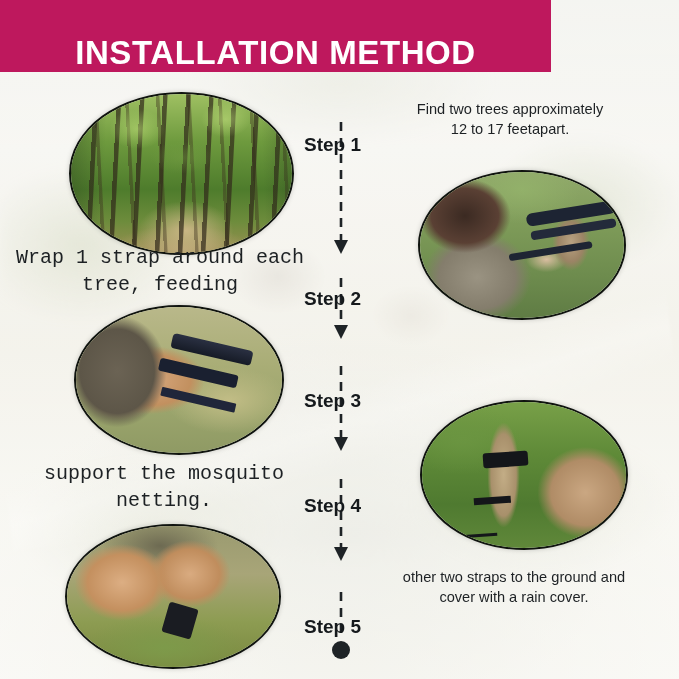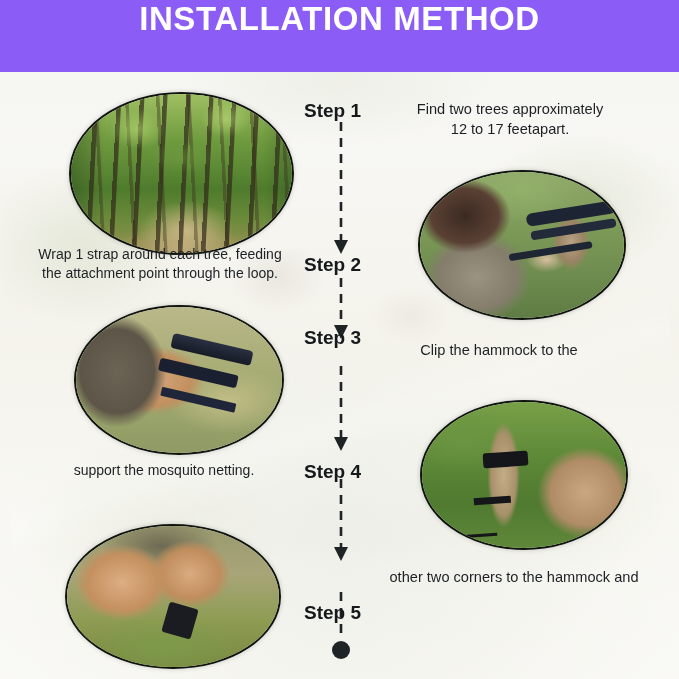--- a/index.html
+++ b/index.html
@@ -51,23 +51,23 @@
     position:absolute; left:0; top:330px; width:679px; height:180px;
     background:linear-gradient(170deg, rgba(255,255,255,0) 40%, rgba(255,255,255,.75) 52%, rgba(255,255,255,0) 66%);
     transform:rotate(-7deg);
   }
   .bg-wash {
     background:linear-gradient(180deg, rgba(255,255,255,.52) 0%, rgba(255,255,255,.40) 45%, rgba(255,255,255,.58) 100%);
   }
 
   
   .header-bar {
-    position:absolute; left:0; top:0; width:679px; height:72px;
-    background:#8b5cf6;
-    display:flex; align-items:flex-start; justify-content:center;
+    position:absolute; left:0; top:0; width:551px; height:72px;
+    background:#be185d;
+    display:flex; align-items:flex-end; justify-content:center;
     z-index:40;
   }
   .header-title {
     color:#ffffff;
     font-size:33px;
     font-weight:bold;
     letter-spacing:.6px;
     font-family:"Liberation Sans", sans-serif;
   }
 
@@ -171,38 +171,39 @@
 
   
   .step-label {
     position:absolute;
     z-index:30;
     font-size:19px;
     font-weight:bold;
     color:#15191c;
     white-space:nowrap;
     font-family:"Liberation Sans", sans-serif;
+    margin-top:34px;
   }
   .step-desc {
     position:absolute;
     z-index:30;
     font-size:14.6px;
     line-height:1.34;
     color:#1d2124;
     text-align:center;
     font-family:"Liberation Sans", sans-serif;
   }
   .caption {
     position:absolute;
     z-index:30;
-    font-size:14px;
+    font-size:20px;
     line-height:1.34;
     color:#1d2124;
     text-align:center;
-    font-family:Liberation Sans, sans-serif;
+    font-family:Liberation Mono, monospace;
   }
 </style>
 </head>
 <body>
 
 <div id="poster">
 
   <div class="bg-layer bg-base"></div>
   <div class="bg-layer bg-foliage"></div>
   <div class="bg-layer bg-figures">
@@ -236,44 +237,43 @@
     <div class="scene scene-forest"></div>
   </div>
   <div class="step-label" style="left:304px; top:100px;">Step 1</div>
   <div class="step-desc" style="left:386px; top:100px; width:248px;">
     <div>Find two trees approximately</div>
     <div>12 to 17 feetapart.</div>
   </div>
 
   <div class="caption" style="left:15px; top:245px; width:290px;">
     <div>Wrap 1 strap around each tree, feeding</div>
-    <div>the attachment point through the loop.</div>
   </div>
   <div class="step-label" style="left:304px; top:254px;">Step 2</div>
   <div class="photo" style="left:418px; top:170px; width:208px; height:150px;">
     <div class="scene scene-strap"></div>
   </div>
 
   <div class="photo" style="left:74px; top:305px; width:210px; height:150px;">
     <div class="scene scene-clip"></div>
   </div>
-  <div class="step-label" style="left:304px; top:327px;">Step 3</div>
+  <div class="step-label" style="left:304px; top:356px;">Step 3</div>
   <div class="step-desc" style="left:386px; top:341px; width:226px;">
-    <div>Clip the hammock to the</div>
   </div>
 
   <div class="caption" style="left:30px; top:461px; width:268px;">
     <div>support the mosquito netting.</div>
   </div>
   <div class="step-label" style="left:304px; top:461px;">Step 4</div>
   <div class="photo" style="left:420px; top:400px; width:208px; height:150px;">
     <div class="scene scene-guy"></div>
   </div>
 
   <div class="photo" style="left:65px; top:524px; width:216px; height:145px;">
     <div class="scene scene-stake"></div>
   </div>
-  <div class="step-label" style="left:304px; top:602px;">Step 5</div>
+  <div class="step-label" style="left:304px; top:582px;">Step 5</div>
   <div class="step-desc" style="left:381px; top:568px; width:266px;">
-    <div>other two corners to the hammock and</div>
+    <div>other two straps to the ground and</div>
+    <div>cover with a rain cover.</div>
   </div>
 
 </div>
 
 </body></html>

